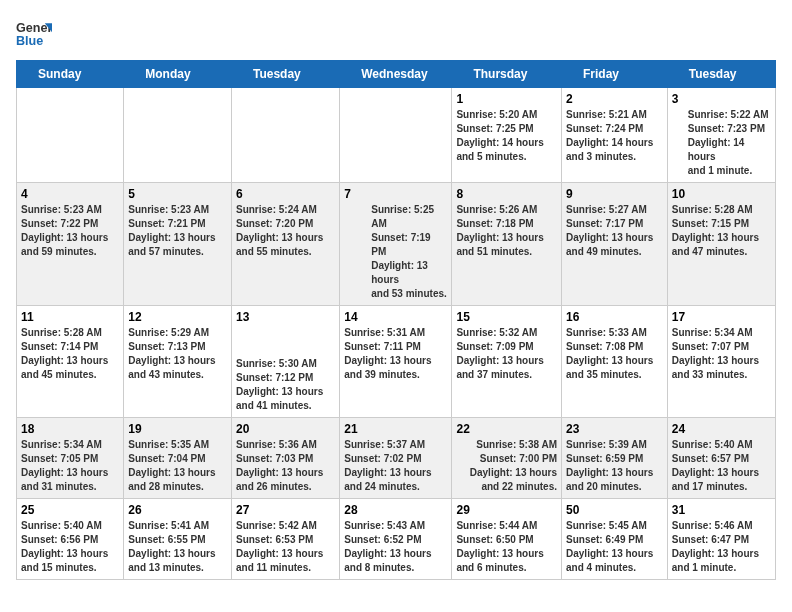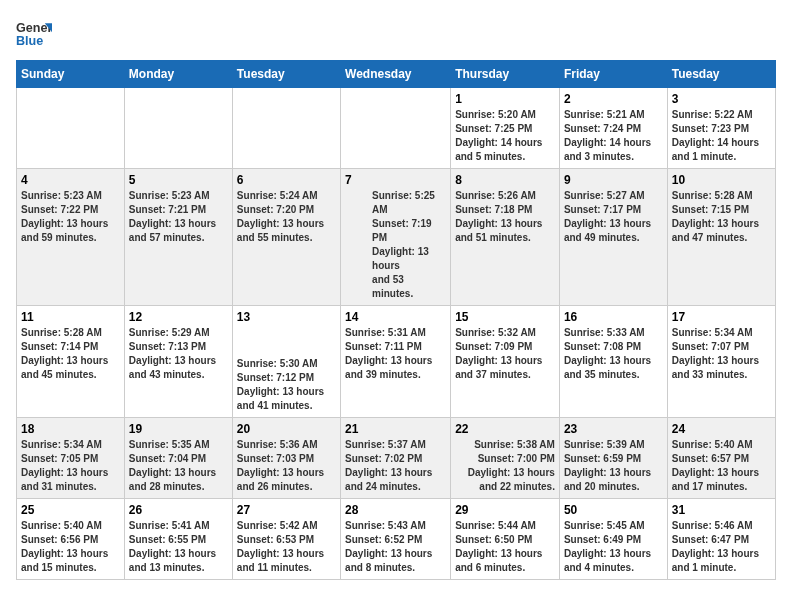--- a/index.html
+++ b/index.html
@@ -47,21 +47,21 @@
     table {
       width: 100%;
       border-collapse: collapse;
       font-size: 10.5px;
     }
     thead tr {
       background: #1a6bb5;
       color: #fff;
     }
     thead th {
-      padding: 6px 4px;
+      padding: 6px 21px;
       text-align: left;
       font-weight: bold;
       font-size: 12px;
       border: 1px solid #1a6bb5;
     }
     tbody tr {
       vertical-align: top;
     }
     tbody tr:nth-child(odd) {
       background: #fff;
@@ -134,21 +134,21 @@
         </td>
         <td>
           <span class="day-num">2</span>
           <div class="day-info" style="white-space: pre-line;">Sunrise: 5:21 AM
 Sunset: 7:24 PM
 Daylight: 14 hours
 and 3 minutes.</div>
         </td>
         <td>
           <span class="day-num">3</span>
-          <div class="day-info" style="white-space: pre-line;">Sunrise: 5:22 AM
+          <div class="day-info" style="white-space: pre-line; margin-left: 16px;">Sunrise: 5:22 AM
 Sunset: 7:23 PM
 Daylight: 14 hours
 and 1 minute.</div>
         </td>
       </tr>
       <tr>
         <td>
           <span class="day-num">4</span>
           <div class="day-info" style="white-space: pre-line;">Sunrise: 5:23 AM
 Sunset: 7:22 PM

